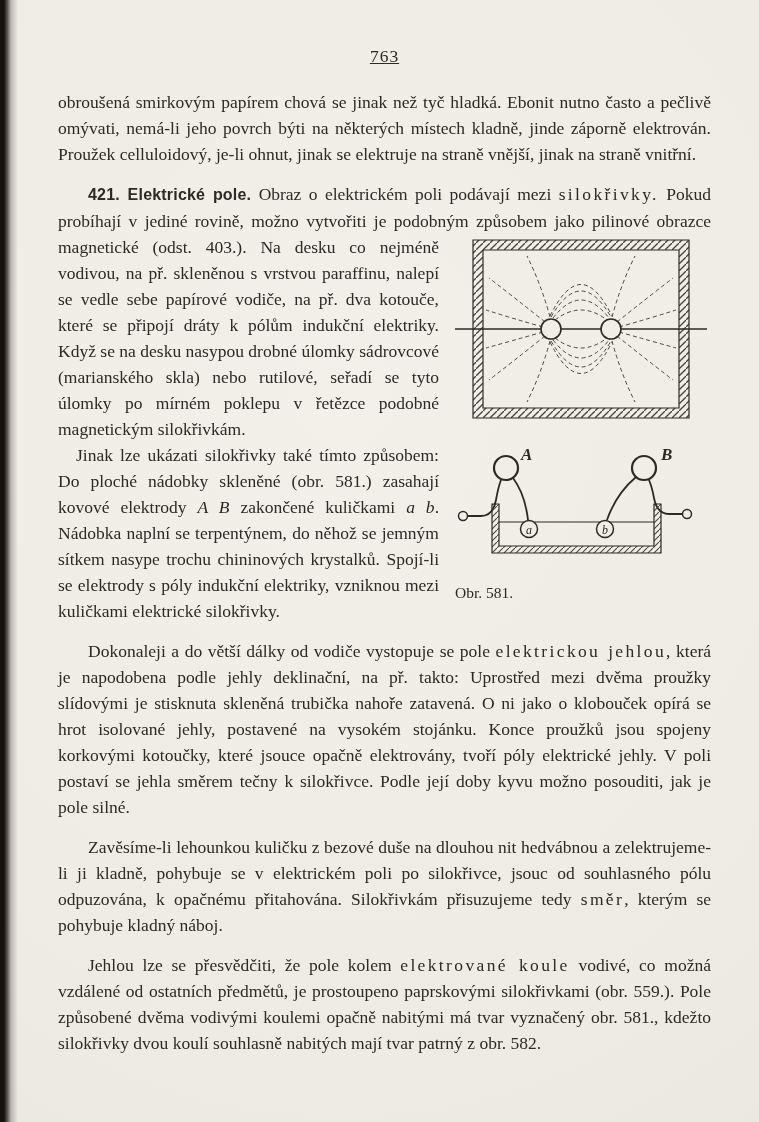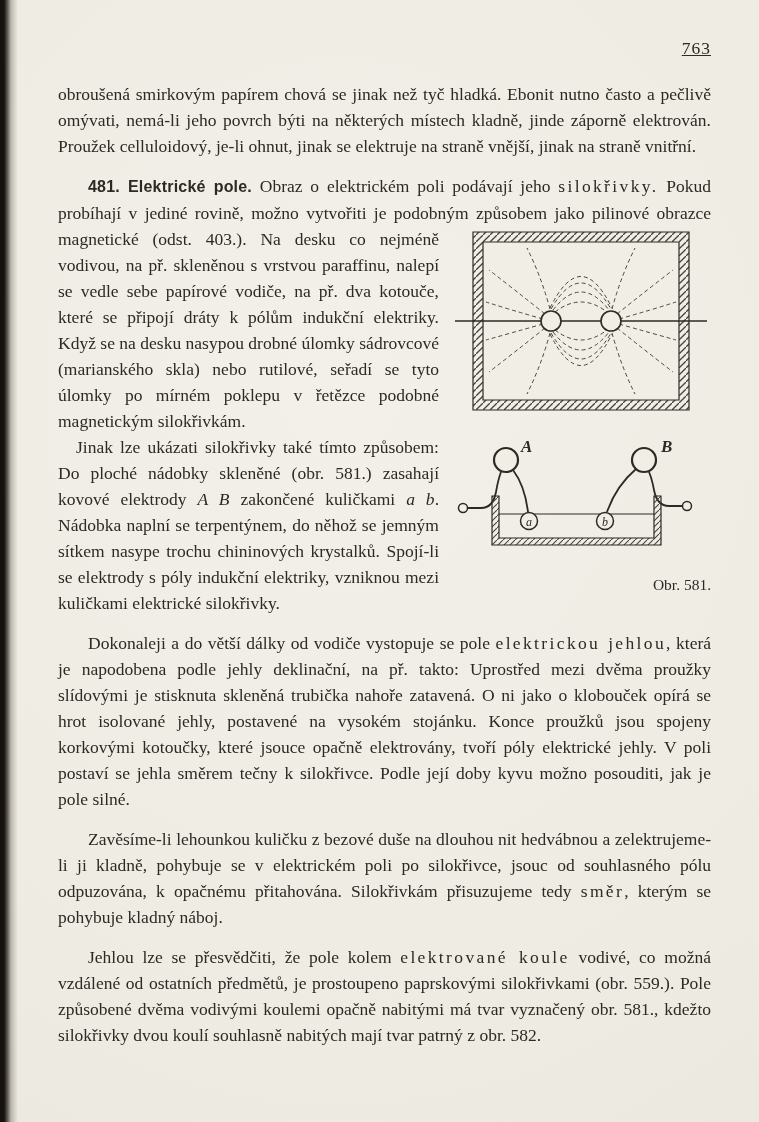--- a/index.html
+++ b/index.html
@@ -7,51 +7,51 @@
     width: 759px; height: 1122px; overflow: hidden; position: relative;
     background: radial-gradient(130% 100% at 45% 35%, #f3f0e9 0%, #eeebe3 60%, #e8e5dc 100%);
     font-family: "Liberation Serif", "DejaVu Serif", serif;
     color: #2b2a25;
   }
   .scan-edge {
     position: absolute; left: 0; top: 0; bottom: 0; width: 18px; z-index: 5;
     background: linear-gradient(90deg, #14110e 0px, #14110e 4px, rgba(40,36,30,.78) 7px, rgba(70,64,55,.30) 11px, rgba(0,0,0,0) 18px);
   }
   .inner { position: relative; padding: 38px 48px 0 58px; }
-  .page-number { text-align: right; font-size: 17.5px; letter-spacing: 1px; margin: 0 0 22px 0; text-decoration: underline; }
+  .page-number { text-align: center; font-size: 17.5px; letter-spacing: 1px; margin: 8px 0 22px 0; text-decoration: underline; }
   p.para { margin: 0; text-align: justify; font-size: 17.5px; line-height: 26px; }
   p.gap { margin-top: 14px; }
   .indent { text-indent: 30px; }
   .heading {
     font-family: "Liberation Sans", "DejaVu Sans", sans-serif;
     font-size: 16px; font-weight: bold; letter-spacing: .2px;
   }
   .sp { letter-spacing: .135em; margin-top: 40px; }
   .it { font-style: italic; margin-top: 29px; }
   .petit { font-size: 14.5px; line-height: 18.6px; text-indent: 18px; margin-top: 11px; }
   .clear { clear: right; }
   .fig-col { float: right; width: 256px; margin: 2px 0 10px 16px; text-indent: 0; }
   .fig-col svg { display: block; }
   .fig2 { margin-top: 18px; }
-  .caption { display: block; text-align: right; font-size: 15.5px; margin-top: 10px; text-indent: 0; }
+  .caption { display: block; text-align: left; font-size: 15.5px; margin-top: 10px; text-indent: 0; }
   .figlabel { font-family: "Liberation Serif", serif; font-style: italic; font-weight: bold; font-size: 17px; fill: #2b2a25; }
   .figsmall { font-family: "Liberation Serif", serif; font-style: italic; font-size: 12px; fill: #2b2a25; }
 </style>
 </head>
 <body>
 
 <div class="scan-edge"></div>
 
 <div class="inner">
 
   <div class="page-number">763</div>
 
   <p class="para"><span>obroušená smirkovým papírem chová se jinak než tyč hladká. Ebonit nutno často a pečlivě omývati, nemá-li jeho povrch býti na některých místech kladně, jinde záporně elektrován. Proužek celluloidový, je-li ohnut, jinak se elektruje na straně vnější, jinak na straně vnitřní.</span></p>
 
-  <p class="para gap indent"><b class="heading">481. Elektrické pole.</b><span> Obraz o elektrickém poli podávají jeho </span><span class="sp">silokřivky.</span><span> Pokud probíhají v jediné rovině, možno vytvořiti je podobným způsobem jako pilinové obrazce magnetické</span><span class="fig-col">
+  <p class="para gap indent"><b class="heading">421. Elektrické pole.</b><span> Obraz o elektrickém poli podávají mezi </span><span class="sp">silokřivky.</span><span> Pokud probíhají v jediné rovině, možno vytvořiti je podobným způsobem jako pilinové obrazce magnetické</span><span class="fig-col">
       <svg class="fig1" width="252" height="186" viewBox="0 0 252 186">
         <defs>
           <pattern id="hatch1" patternUnits="userSpaceOnUse" width="7" height="7">
             <path d="M-1 8 L8 -1" stroke="#46433c" stroke-width="1.3"></path>
           </pattern>
         </defs>
         <rect x="28" y="14" width="196" height="158" fill="#f1eee6"></rect>
         <g fill="none" stroke="#4a463f" stroke-width="1" stroke-dasharray="4 3">
           <path d="M100 84 Q126 64 152 84"></path>
           <path d="M98 82 Q126 46 154 82"></path>

